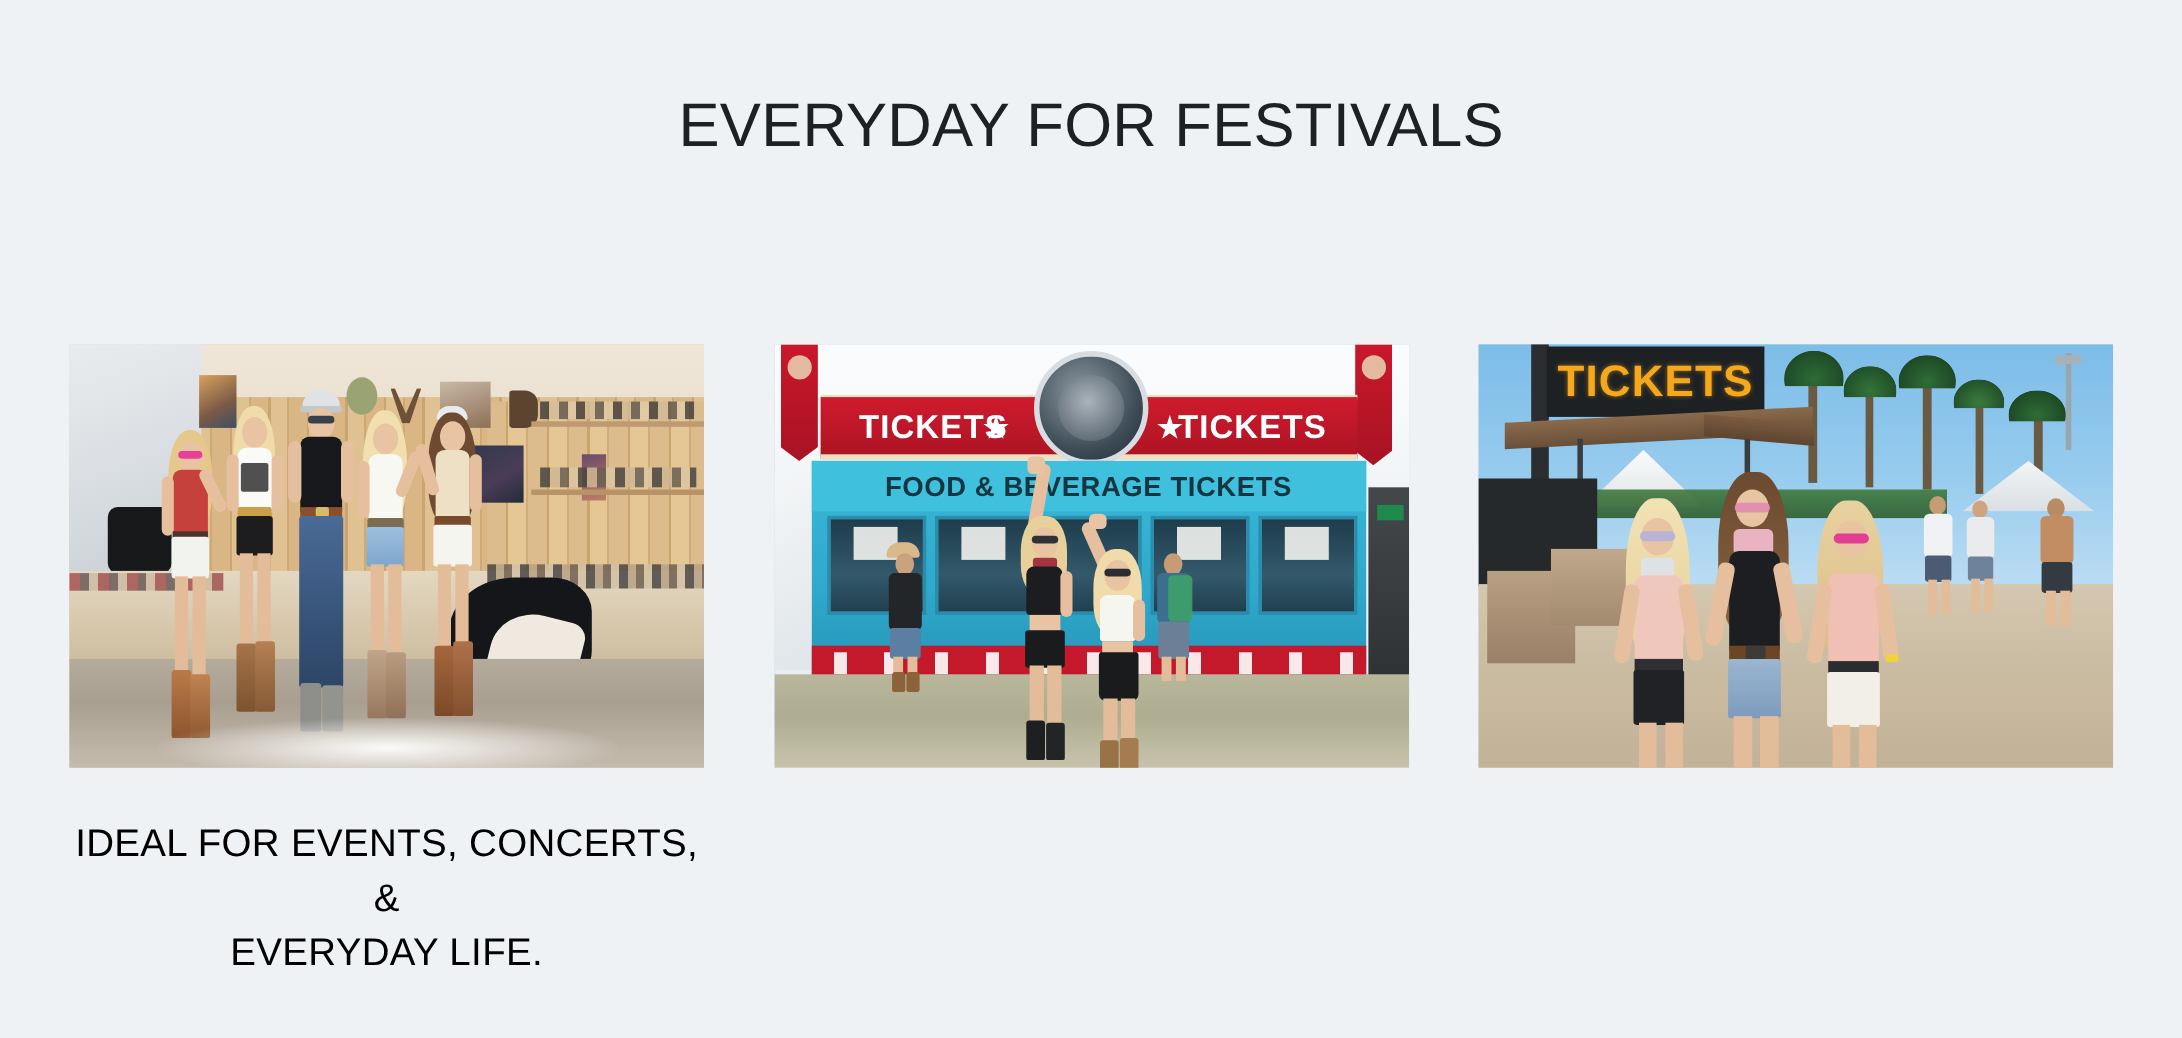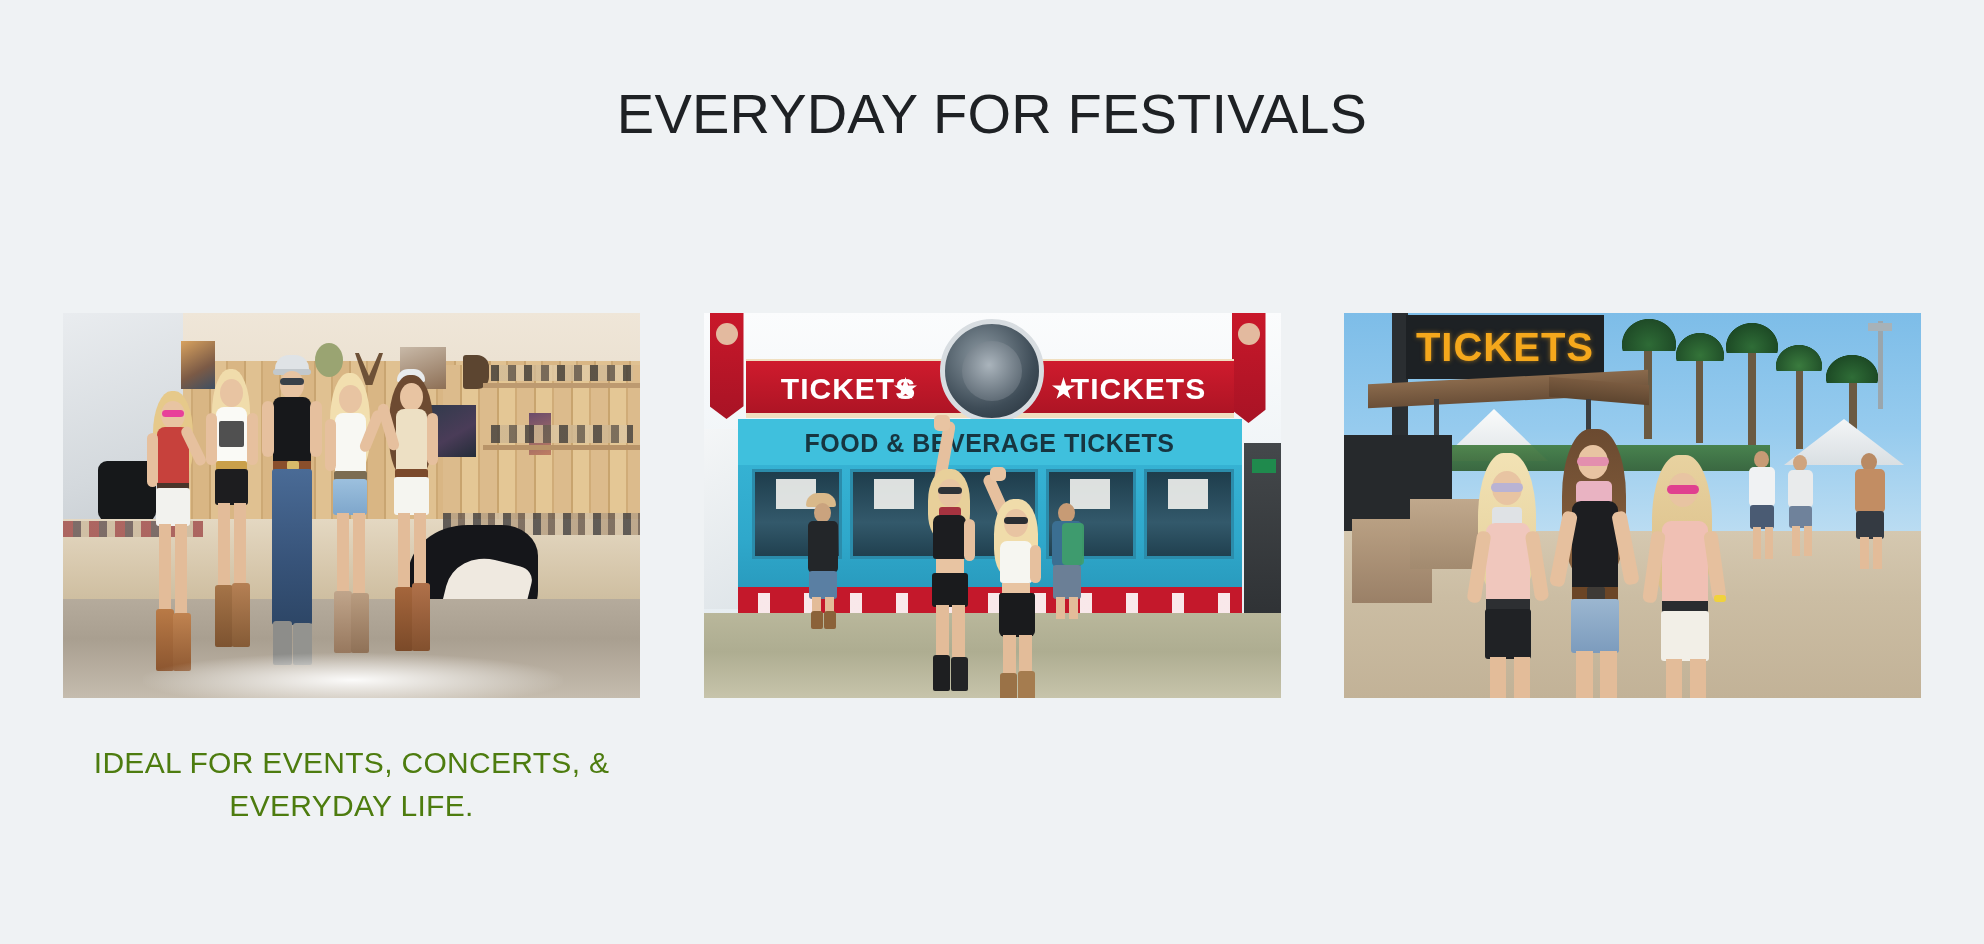--- a/index.html
+++ b/index.html
@@ -73,22 +73,22 @@
   .photo-inner {
     position: absolute;
     inset: 0;
   }
   .photo-layer { position: absolute; }
 
   .caption {
     margin-top: 44px;
     width: 577px;
     text-align: center;
-    color: #4d7c0f;
-    font-size: 30px;
+    color: #000000;
+    font-size: 35px;
     font-weight: 300;
     font-stretch: condensed;
     line-height: 1.42;
     letter-spacing: 0.3px;
     white-space: pre-line;
   }
 
   
   .p1-sky       { left:0; top:0; width:577px; height:385px; background:linear-gradient(#efe6d8 0%, #e8ddcc 28%, #ded2bd 45%, #d8cbb6 100%); }
   .p1-tarp      { left:0; top:0; width:120px; height:250px; background:linear-gradient(160deg,#e9ecef,#d4d9dd 60%,#c2c8cd); }

